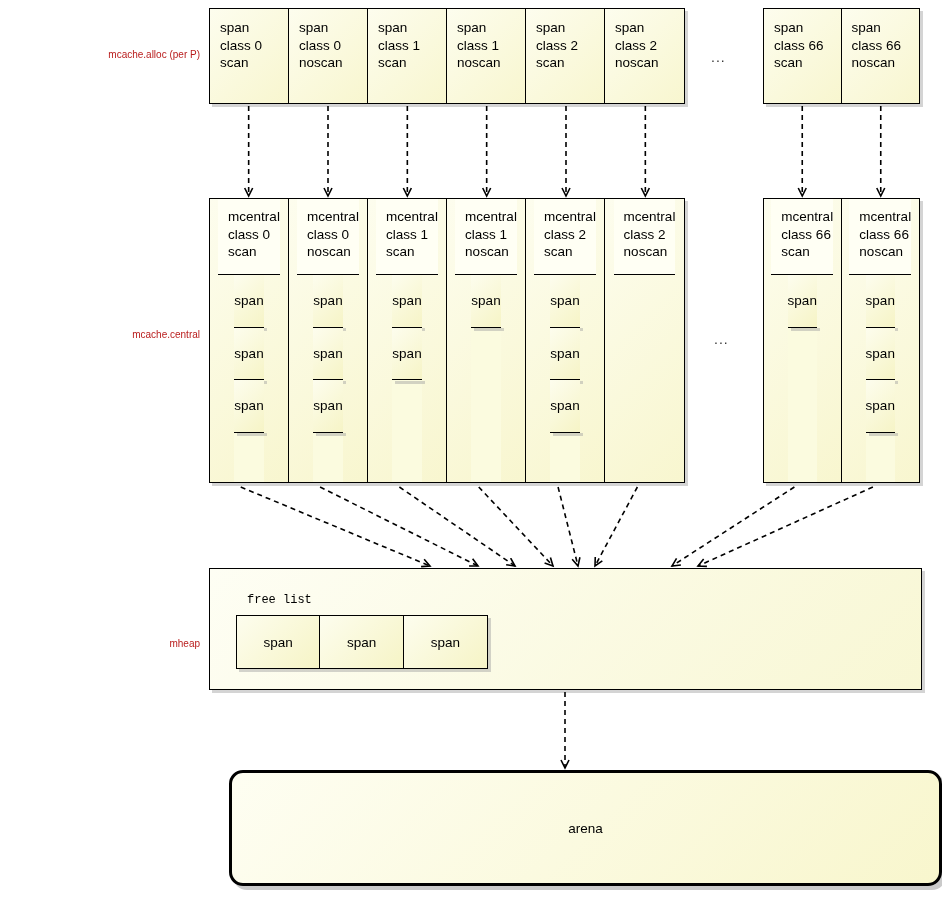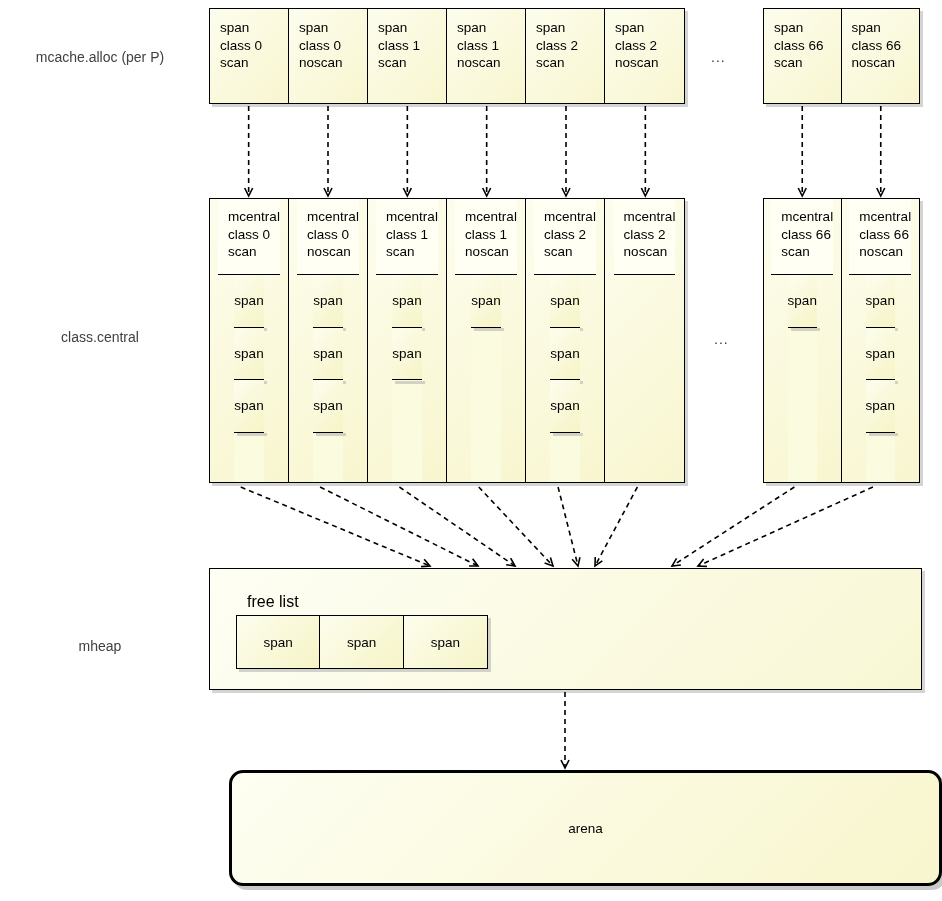--- a/index.html
+++ b/index.html
@@ -9,24 +9,24 @@
     background:#ffffff;
     font-family:"Liberation Sans","DejaVu Sans",sans-serif;
     color:#000000;
     overflow:hidden;
   }
   #stage{position:relative;width:942px;height:901px;}
 
   
   .row-label{
     position:absolute;
-    font-size:14px;
-    color:#404040;
+    font-size:10px;
+    color:#b91c1c;
     white-space:nowrap;
-    text-align:center;
+    text-align:right;
     line-height:1;
   }
 
   
   .ybox{
     position:absolute;
     background:#fbfbdf;
     border:1.6px solid #000000;
     box-sizing:border-box;
     box-shadow:3px 3px 0 rgba(160,160,160,0.45);
@@ -82,21 +82,21 @@
     background:rgba(160,160,160,0.45);
   }
   .span-cell:last-of-type{}
   .col-filler{flex:1;background:#fbfbdf;}
 
   
   .ellipsis{position:absolute;font-size:14px;color:#333;letter-spacing:1px;}
 
   
   #mheap-box{position:absolute;}
-  .freelist-label{position:absolute;font-size:16px;white-space:nowrap;}
+  .freelist-label{position:absolute;font-size:12px;white-space:nowrap;font-family:Liberation Mono, monospace;}
   .freelist-group{position:absolute;display:flex;box-sizing:border-box;
      border:1.6px solid #000;background:#fbfbdf;
      box-shadow:3px 3px 0 rgba(160,160,160,0.45);}
   .freelist-cell{
     box-sizing:border-box;border-right:1.6px solid #000;
     display:flex;align-items:center;justify-content:center;font-size:13.5px;
     background:linear-gradient(135deg,#fdfdee 0%,#f6f4c6 100%);
   }
   .freelist-cell:last-child{border-right:none;}
 
@@ -114,21 +114,21 @@
   #arrows{position:absolute;left:0;top:0;width:942px;height:901px;
           pointer-events:none;}
 </style>
 </head>
 <body>
 
 <div id="stage">
 
   <div class="row-label" style="left:0;top:50px;width:200px;">mcache.alloc (per P)</div>
 
-  <div class="row-label" style="left:0;top:330px;width:200px;">class.central</div>
+  <div class="row-label" style="left:0;top:330px;width:200px;">mcache.central</div>
 
   <div class="row-label" style="left:0;top:639px;width:200px;">mheap</div>
 
   <div class="mcache-group" id="mcache-left" style="left:209px;top:8px;width:476px;height:96px;">
       <div class="mcache-cell" style="width: 79.3333px;">
         <span class="ln">span</span>
         <span class="ln">class 0</span>
         <span class="ln">scan</span>
       </div>
       <div class="mcache-cell" style="width: 79.3333px;">

